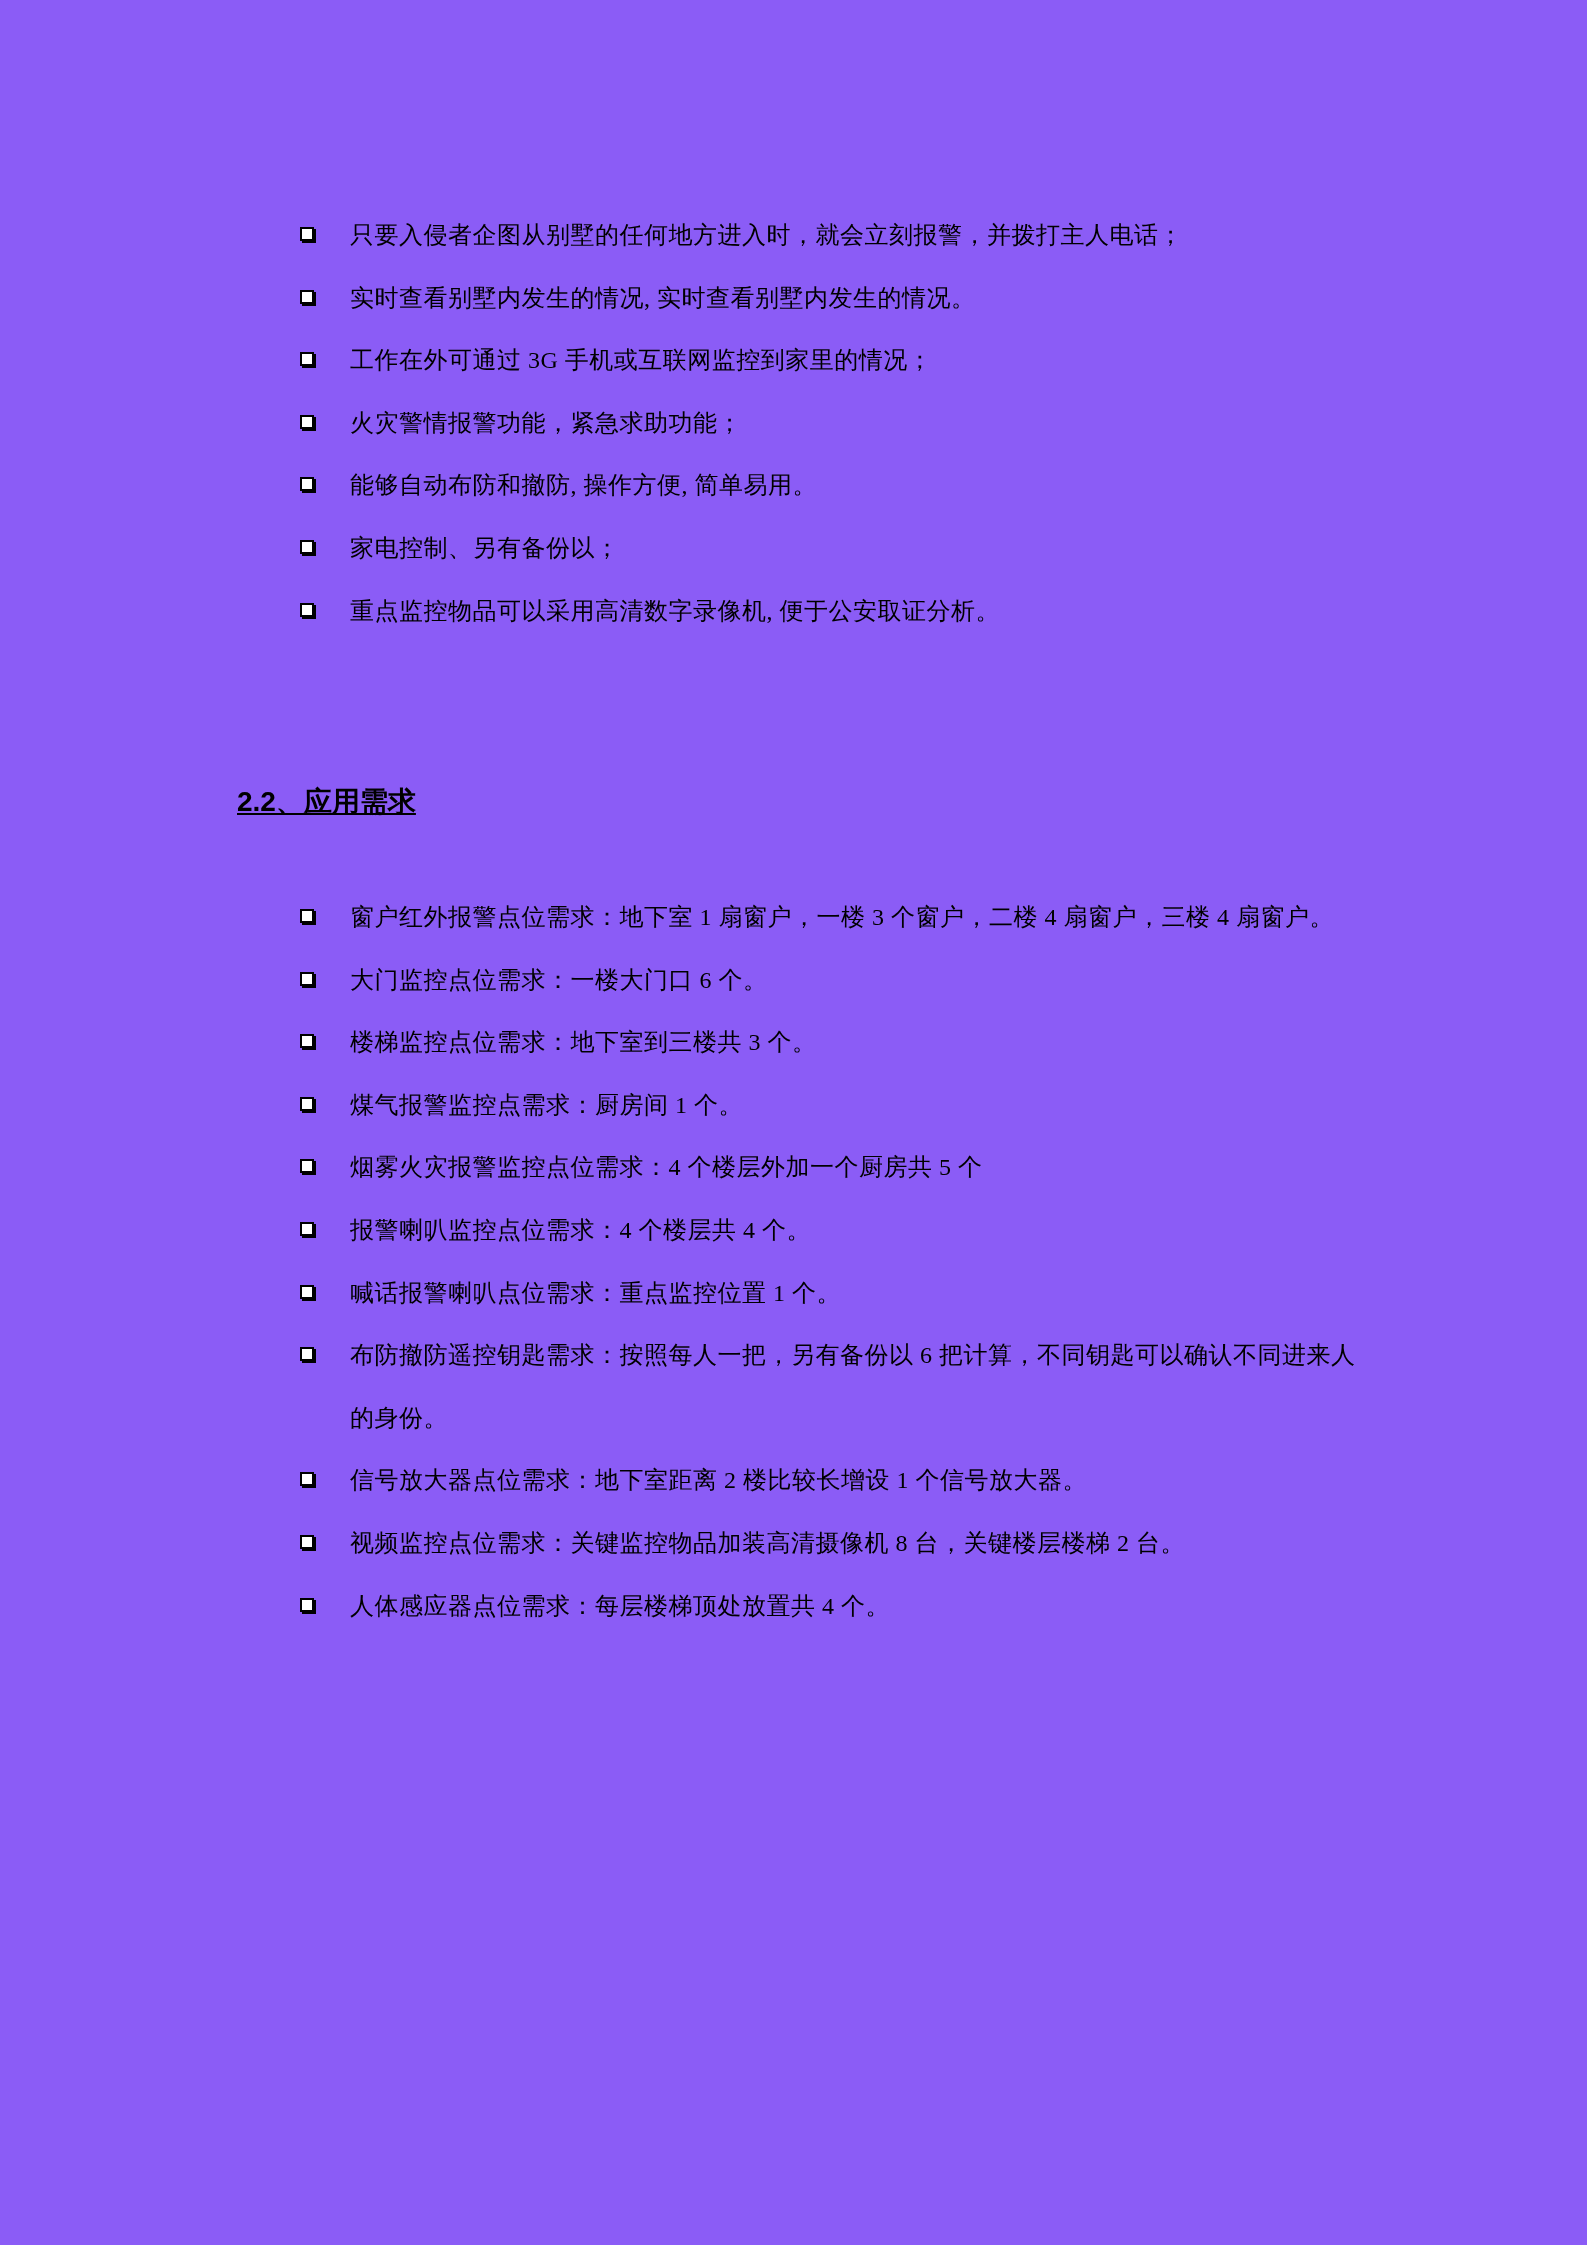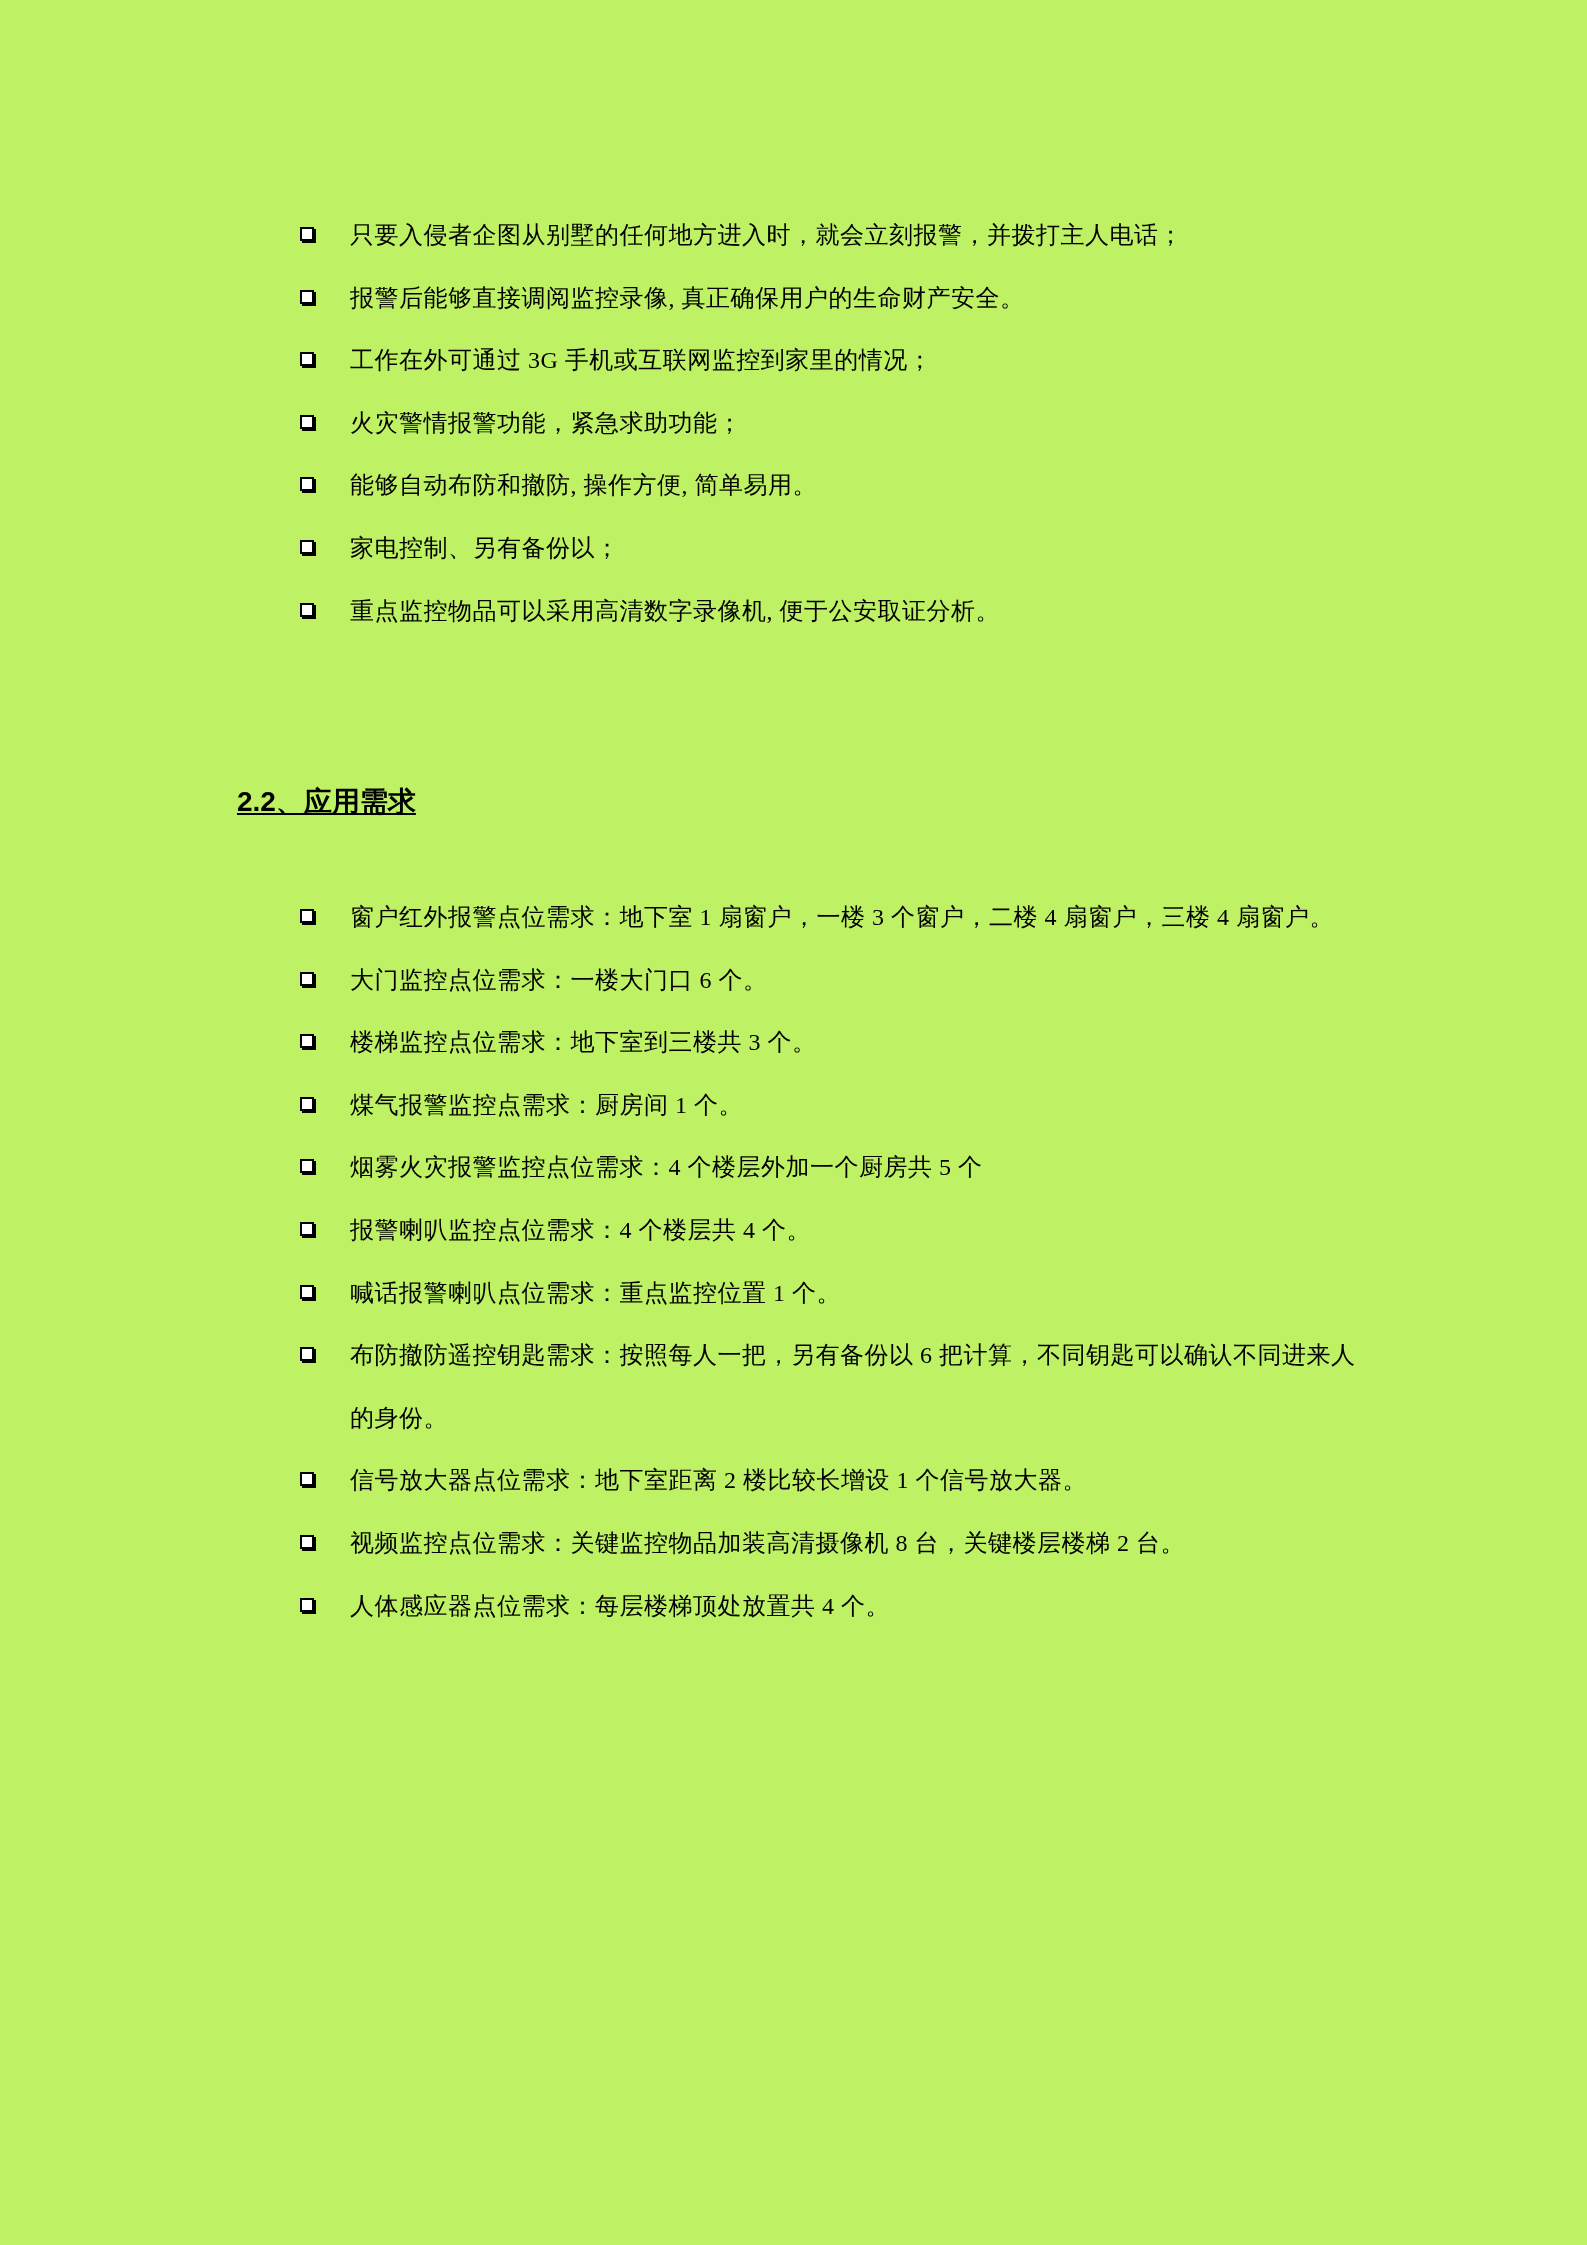--- a/index.html
+++ b/index.html
@@ -12,21 +12,21 @@
       height: 2245px;
       position: relative;
       overflow: hidden;
       font-family: "Liberation Serif", "DejaVu Serif", serif;
       color: #000000;
     }
     .page {
       position: absolute;
       left: 0; top: 0;
       width: 1587px; height: 2245px;
-      background: #bef264;
+      background: #8b5cf6;
     }
     .list {
       position: absolute;
       left: 298px;
       width: 1060px;
       margin: 0;
       padding: 0;
       list-style: none;
     }
     .list-1 { top: 204px; }
@@ -61,21 +61,21 @@
       text-decoration: underline;
     }
   </style>
 </head>
 <body>
 
 <div class="page">
 
   <ul class="list list-1">
     <li class="item"><span class="bullet"></span><span>只要入侵者企图从别墅的任何地方进入时，就会立刻报警，并拨打主人电话；</span></li>
-    <li class="item"><span class="bullet"></span><span>报警后能够直接调阅监控录像, 真正确保用户的生命财产安全。</span></li>
+    <li class="item"><span class="bullet"></span><span>实时查看别墅内发生的情况, 实时查看别墅内发生的情况。</span></li>
     <li class="item"><span class="bullet"></span><span>工作在外可通过 3G 手机或互联网监控到家里的情况；</span></li>
     <li class="item"><span class="bullet"></span><span>火灾警情报警功能，紧急求助功能；</span></li>
     <li class="item"><span class="bullet"></span><span>能够自动布防和撤防, 操作方便, 简单易用。</span></li>
     <li class="item"><span class="bullet"></span><span>家电控制、另有备份以；</span></li>
     <li class="item"><span class="bullet"></span><span>重点监控物品可以采用高清数字录像机, 便于公安取证分析。</span></li>
   </ul>
 
   <h2 class="heading">2.2、应用需求</h2>
 
   <ul class="list list-2">

